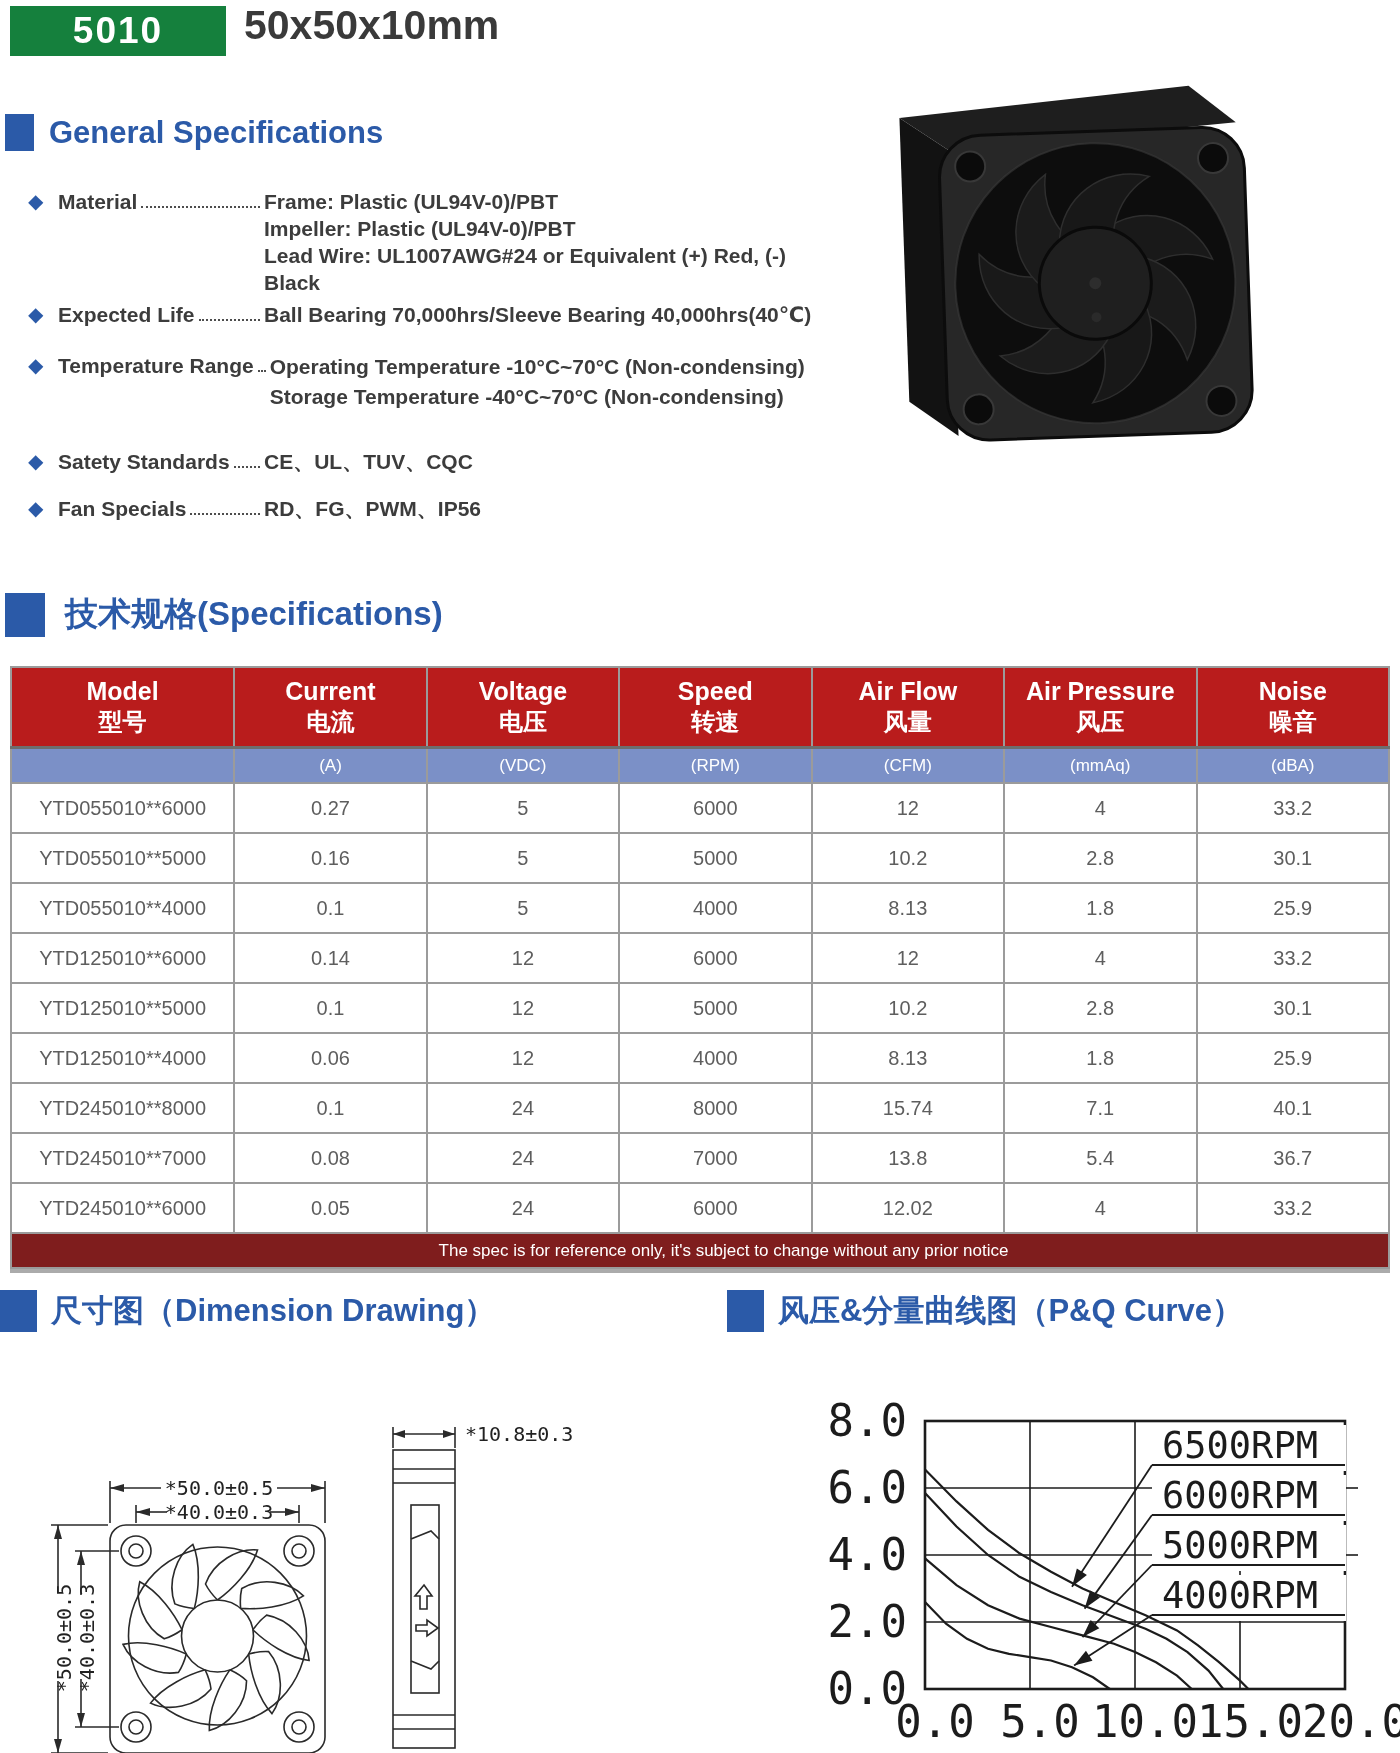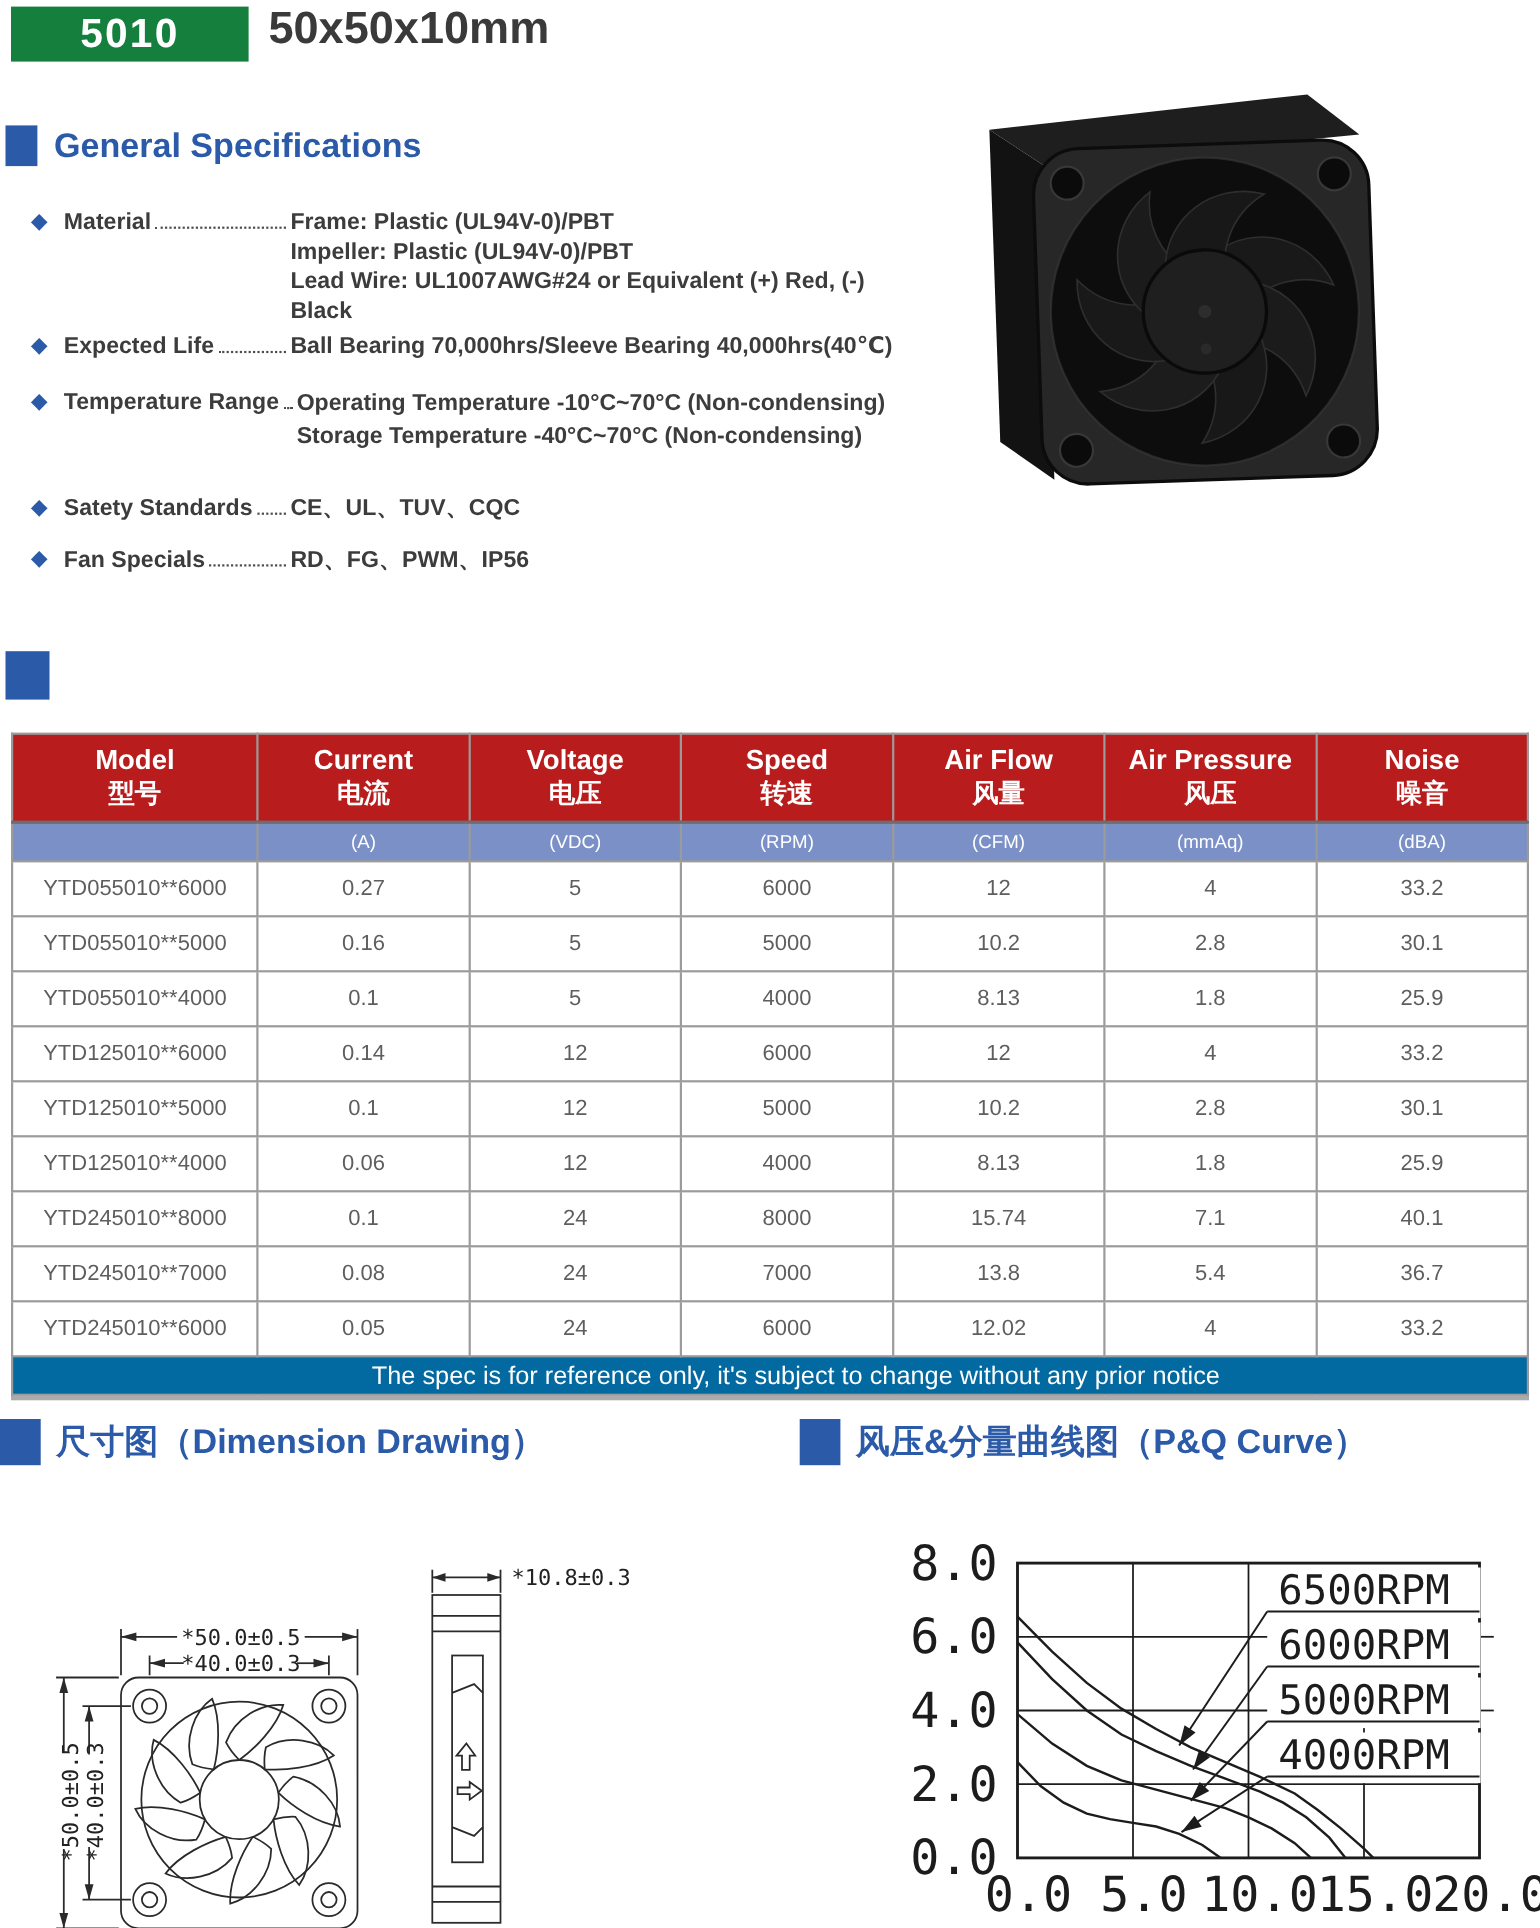--- a/index.html
+++ b/index.html
@@ -36,21 +36,21 @@
   .mb1{margin-bottom:5px;} .mb2{margin-bottom:24px;} .mb3{margin-bottom:36px;} .mb4{margin-bottom:20px;}
   
   .tablewrap{left:10px;top:666px;width:1380px;border-bottom:4px solid #ababab;}
   table{width:100%;border-collapse:collapse;table-layout:fixed;}
   th,td{border:2px solid #9b9b9b;}
   thead th{background:#b91c1c;color:#fff;padding:9px 2px 8px;}
   thead th .en{font-size:25px;font-weight:bold;line-height:29px;}
   thead th .zh{font-size:24px;font-weight:bold;line-height:32px;}
   tr.unit td{background:#7b90c7;color:#fff;font-size:17px;text-align:center;height:31px;border-top:3px solid #6e6e6e;}
   tbody td{height:46px;text-align:center;font-size:20px;color:#5e5e5e;background:#fff;}
-  tfoot td{background:#0369a1;color:#fff;font-size:23px;text-align:center;height:31px;padding-left:48px;}
+  tfoot td{background:#7f1d1d;color:#fff;font-size:17px;text-align:center;height:31px;padding-left:48px;}
   
   .cad{font-family:"DejaVu Sans Mono","Liberation Mono",monospace;font-weight:400;}
   svg text{user-select:none;}
 </style>
 </head>
 <body>
 
 <div class="abs h-badge">5010</div>
 <div class="abs h-title">50x50x10mm</div>
 
@@ -152,20 +152,21 @@
     <circle cx="252" cy="258" r="5" fill="#2a2a2a"></circle>
     <circle cx="131" cy="103" r="15" fill="#0b0b0b" stroke="#383838" stroke-width="2"></circle>
     <circle cx="374" cy="103" r="15" fill="#0b0b0b" stroke="#383838" stroke-width="2"></circle>
     <circle cx="131" cy="346" r="15" fill="#0b0b0b" stroke="#383838" stroke-width="2"></circle>
     <circle cx="374" cy="346" r="15" fill="#0b0b0b" stroke="#383838" stroke-width="2"></circle>
   </g>
 </svg>
 
 <div class="abs sec sp-head">
   <span class="sq"></span>
+  <span class="txt">技术规格(Specifications)</span>
 </div>
 
 <div class="abs tablewrap">
   <table id="specTable">
       <colgroup>
         <col style="width: 16.2%;">
         <col style="width: 13.9667%;">
         <col style="width: 13.9667%;">
         <col style="width: 13.9667%;">
         <col style="width: 13.9667%;">

